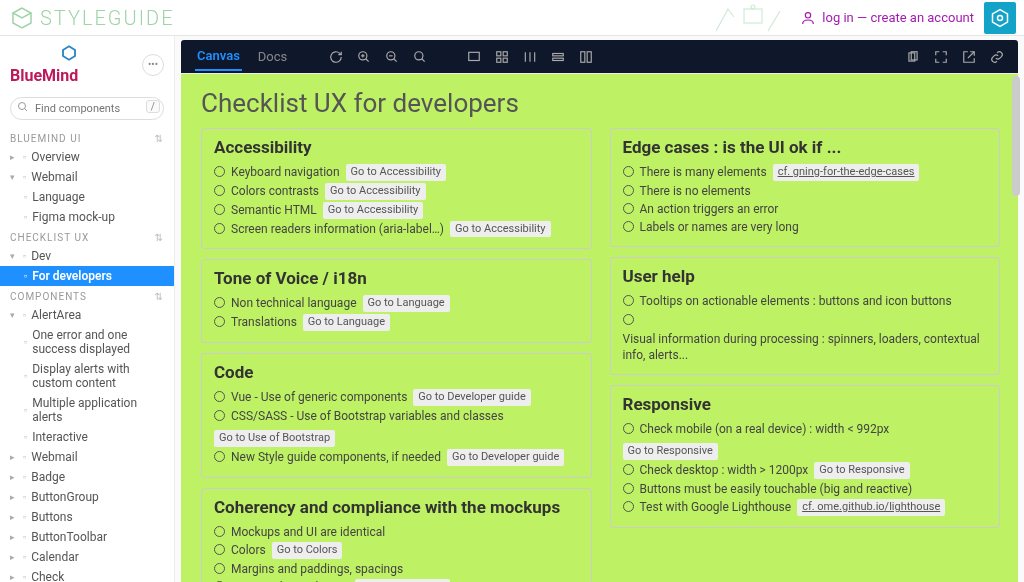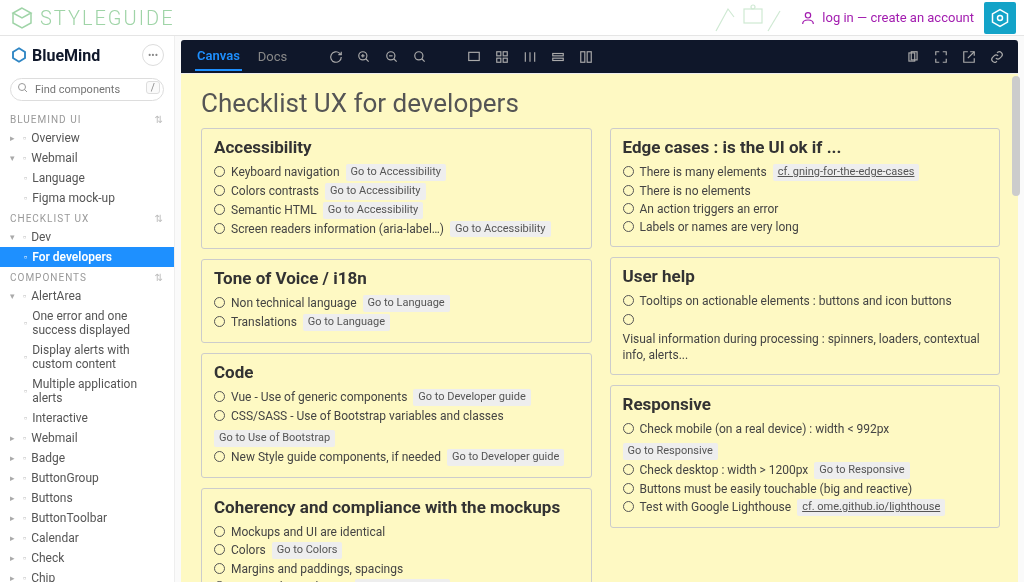--- a/index.html
+++ b/index.html
@@ -13,21 +13,21 @@
 .topbar .decor { color:#cfe9d3; margin-right:16px;}
 .topbar .login { color:#a21caf; font-size:13px; display:flex; align-items:center; gap:6px; }
 .topbar .sqicon { width:32px; height:32px; background:#13a3c8; color:#fff; display:flex; align-items:center; justify-content:center; margin-left:10px; border-radius:2px;}
 
 
 .main { display:flex; height:calc(582px - 36px); }
 
 
 .sidebar { width:175px; border-right:1px solid #eee; display:flex; flex-direction:column; font-size:12px;}
 .side-head { display:flex; align-items:center; padding:8px 10px; gap:6px;}
-.side-head .logo { display:flex; align-items:flex-start; font-weight:700; color:#0f172a; font-size:16px; gap:4px;}
+.side-head .logo { display:flex; align-items:flex-end; font-weight:700; color:#be185d; font-size:16px; gap:4px;flex-direction:column;}
 .side-head .logo svg { color:#2f86c4;}
 .side-head .spacer{flex:1;}
 .side-head .dots { width:22px; height:22px; border:1px solid #ddd; border-radius:50%; display:flex; align-items:center; justify-content:center; color:#888; font-size:10px;}
 .search { margin:4px 10px 8px; position:relative;}
 .search input { width:100%; border:1px solid #ddd; border-radius:12px; padding:4px 22px 4px 24px; font-size:11px; color:#666; outline:none;}
 .search .sicon { position:absolute; left:7px; top:4px; color:#999;}
 .search .kbd { position:absolute; right:4px; top:3px; border:1px solid #ddd; border-radius:3px; font-size:10px; padding:0 4px; color:#888; background:#fafafa;}
 .section { padding:5px 10px 3px; font-size:10px; letter-spacing:1px; color:#999; display:flex; align-items:center;}
 .section .chev { margin-left:auto; color:#bbb; font-size:10px;}
 .tree-item { padding:3px 10px 3px 10px; display:flex; align-items:center; gap:5px; color:#555; cursor:pointer;}
@@ -41,21 +41,21 @@
 
 
 .content { flex:1; display:flex; flex-direction:column; background:#fafafa;}
 .toolbar { height:34px; background:#0f172a; border-bottom:1px solid #eee; display:flex; align-items:center; padding:0 14px; gap:14px; font-size:13px; margin:4px 6px 0; border-radius:3px 3px 0 0;}
 .toolbar .tab { color:#888; padding:0 2px 6px; cursor:pointer; margin-top:6px;}
 .toolbar .tab.active { color:#1e90ff; border-bottom:2px solid #1e90ff; font-weight:600;}
 .toolbar .sep { width:12px;}
 .toolbar .ticon { color:#aaa; cursor:pointer; display:flex;}
 .toolbar .spacer{flex:1;}
 
-.canvas { flex:1; overflow:auto; padding:14px 18px 40px 20px; background:#fef9c3; margin:0 6px;}
+.canvas { flex:1; overflow:auto; padding:14px 18px 40px 20px; background:#bef264; margin:0 6px;}
 .canvas h1 { font-size:26px; font-weight:400; color:#555; margin-bottom:10px;}
 .cols { display:flex; gap:18px; align-items:flex-start;}
 .col { flex:1; display:flex; flex-direction:column; gap:10px;}
 .card { border:1px solid #ccc; border-radius:3px; padding:8px 12px 10px;}
 .card h2 { font-size:17px; font-weight:700; color:#333; margin-bottom:6px;}
 .check-row { display:flex; align-items:flex-start; gap:6px; font-size:12px; color:#444; padding:1px 0; line-height:1.35; flex-wrap:wrap;}
 .check-row .radio { width:11px; height:11px; border:1.5px solid #555; border-radius:50%; flex:none; margin-top:2px;}
 .check-row .txt { }
 .linkbtn { background:#eee; color:#555; padding:1px 5px; border-radius:2px; font-size:11px; cursor:pointer; white-space:nowrap;}
 .linkbtn.under { text-decoration:underline;}

